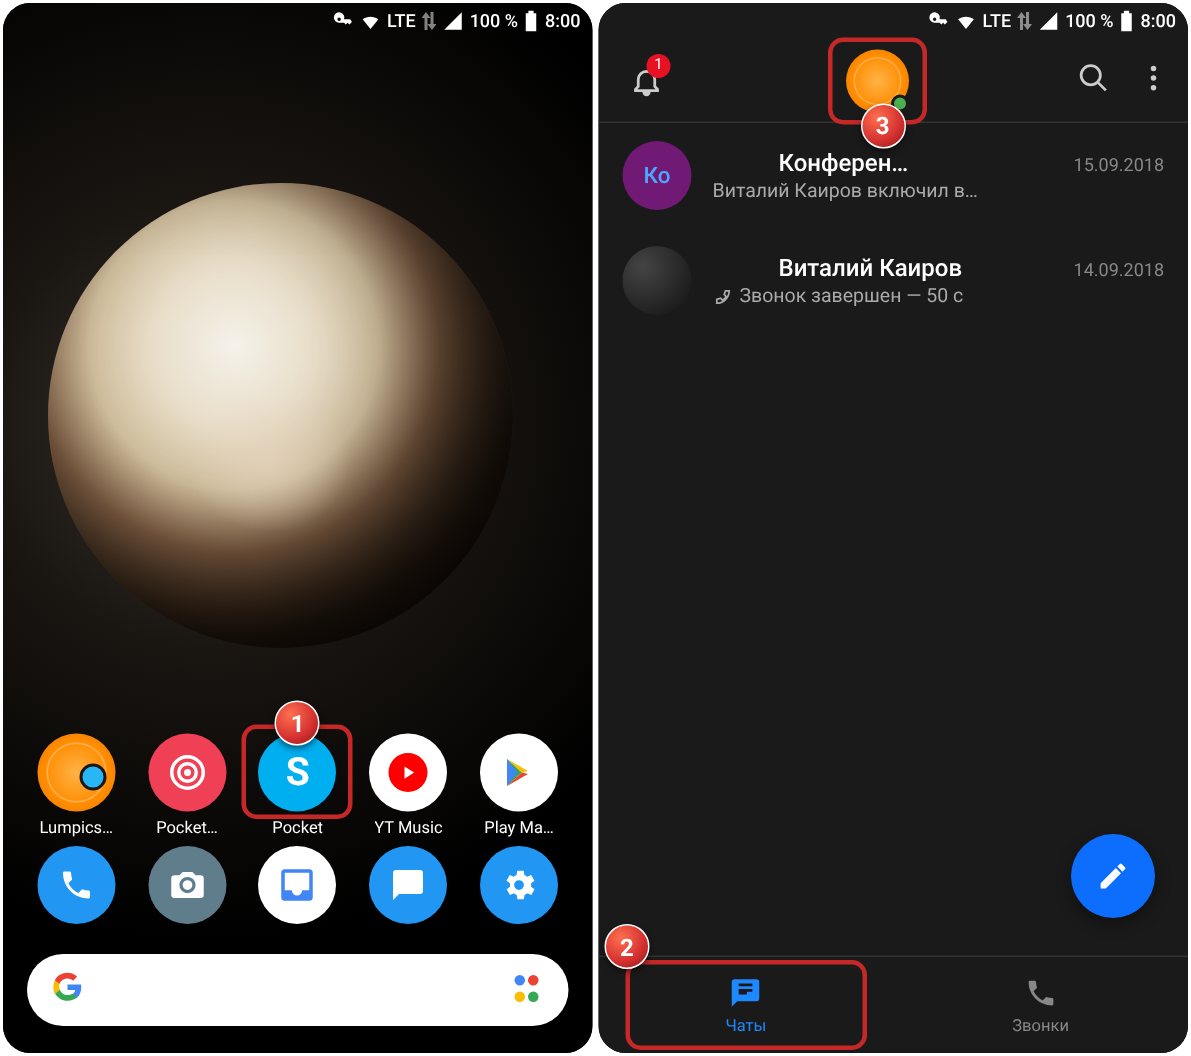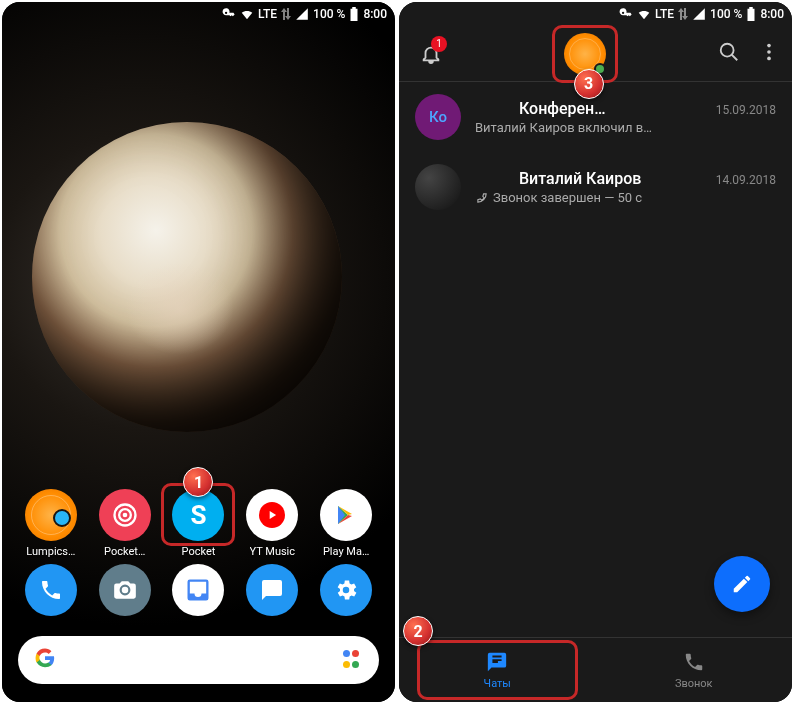--- a/index.html
+++ b/index.html
@@ -512,19 +512,19 @@
         <div class="step-badge" style="top:-22px;left:4px">2</div>
         <svg viewBox="0 0 24 24" fill="#1e88ff">
               <path d="M20 2H4a2 2 0 0 0-2 2v18l4-4h14a2 2 0 0 0 2-2V4a2 2 0 0 0-2-2zM7 9h10v2H7zm6 4H7v-2h6zm4-6H7V5h10z"></path>
             </svg>
         <span>Чаты</span>
       </div>
       <div class="nav-item">
         <svg viewBox="0 0 24 24" fill="#888">
               <path d="M6.6 10.8c1.4 2.8 3.8 5.2 6.6 6.6l2.2-2.2c.3-.3.7-.4 1-.2 1.2.4 2.4.6 3.6.6.6 0 1 .4 1 1V20c0 .6-.4 1-1 1C10.6 21 3 13.4 3 4c0-.6.4-1 1-1h3.4c.6 0 1 .4 1 1 0 1.2.2 2.4.6 3.6.1.3 0 .7-.2 1l-2.2 2.2z"></path>
             </svg>
-        <span>Звонок</span>
+        <span>Звонки</span>
       </div>
     </div>
   </div>
 </div>
 
 </div>
 
 </body></html>

